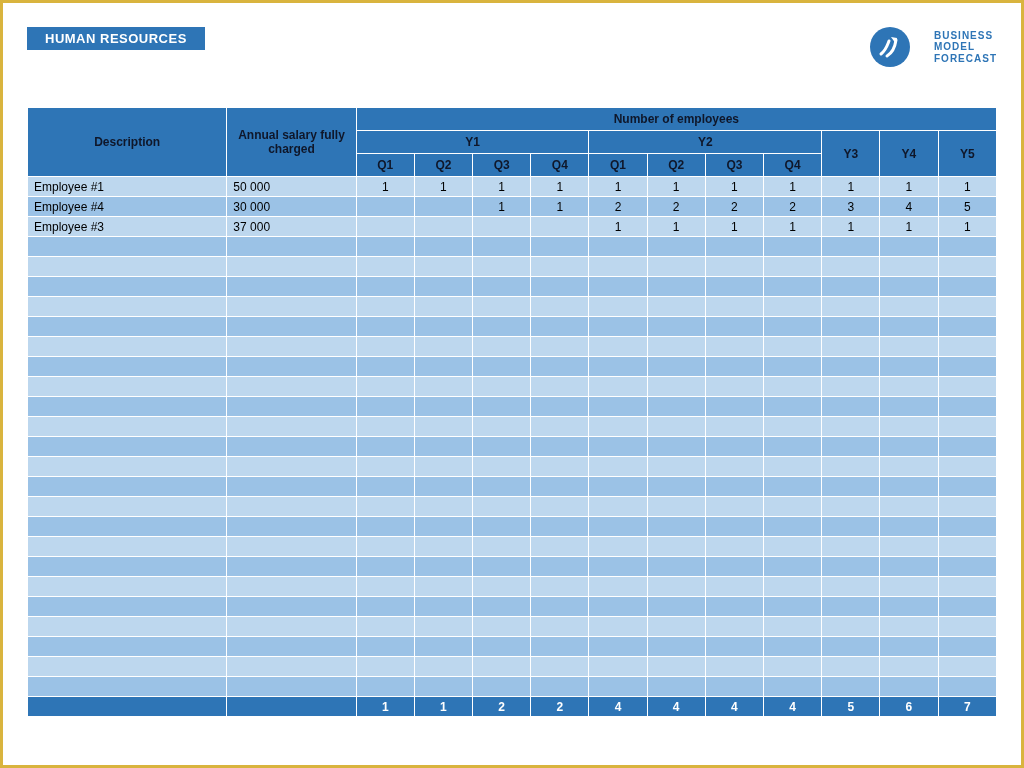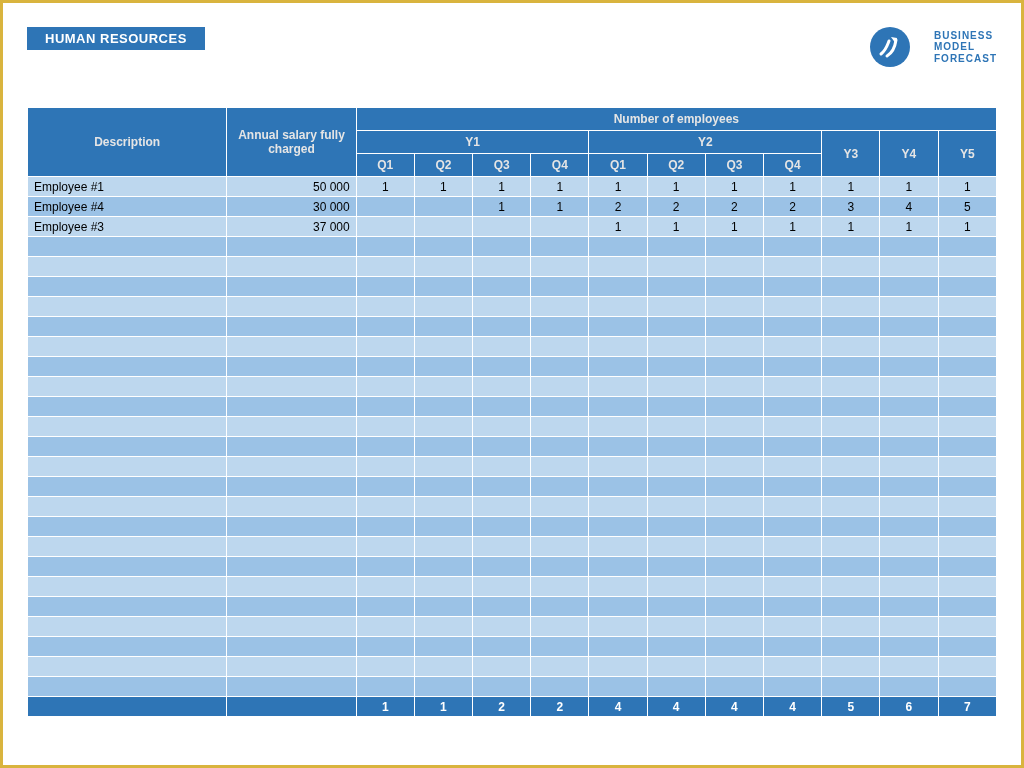--- a/index.html
+++ b/index.html
@@ -14,33 +14,33 @@
   .logo { display: flex; align-items: center; gap: 24px; }
   .logo-text { color: #2e75b6; font-size: 10px; font-weight: bold; letter-spacing: 1px; line-height: 1.15; }
   .logo-mark {
     width: 40px; height: 40px; border-radius: 50%; background: #2e75b6;
     display: flex; align-items: center; justify-content: center;
   }
 
   table { border-collapse: collapse; table-layout: fixed; width: 970px; margin-top: 10px; }
   th, td { border: 1px solid #ffffff; font-size: 12px; }
 
-  th { background: #2e75b6; color: #e5e5e5; font-weight: bold; text-align: center; padding: 4px 4px; }
+  th { background: #2e75b6; color: #0f172a; font-weight: bold; text-align: center; padding: 4px 4px; }
   th.h-top { height: 20px; }
   th.h-year { height: 20px; }
   th.h-q { height: 20px; }
 
   col.c-desc   { width: 185px; }
   col.c-salary { width: 120px; }
   col.c-q      { width: 54px; }
   col.c-y      { width: 54px; }
 
   td { height: 20px; padding: 2px 6px; }
   td.desc  { text-align: left; }
-  td.salary { text-align: right; }
+  td.salary { }
   td.num   { text-align: center; }
 
   tr.rA td { background: #bdd7ee; }
   tr.rB td { background: #9bc2e6; }
 
   tr.totals td { background: #2e75b6; color: #fff; font-weight: bold; text-align: center; }
 </style>
 </head>
 <body>
 

